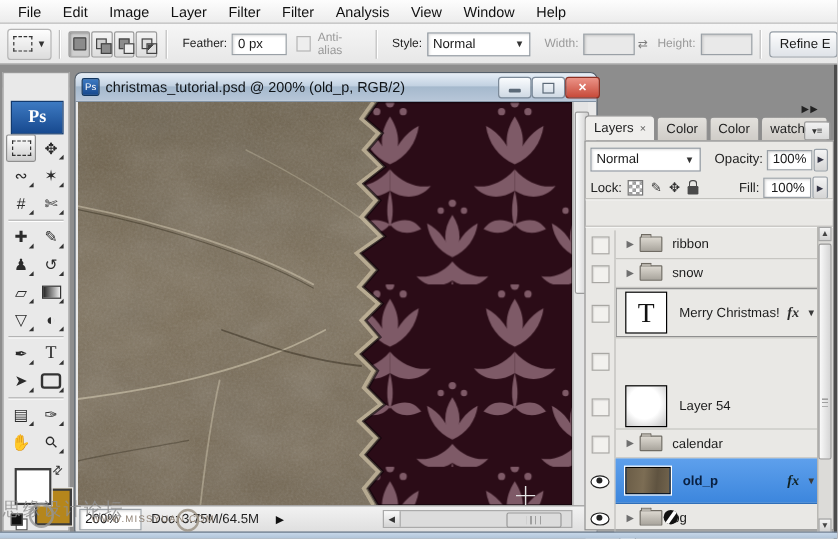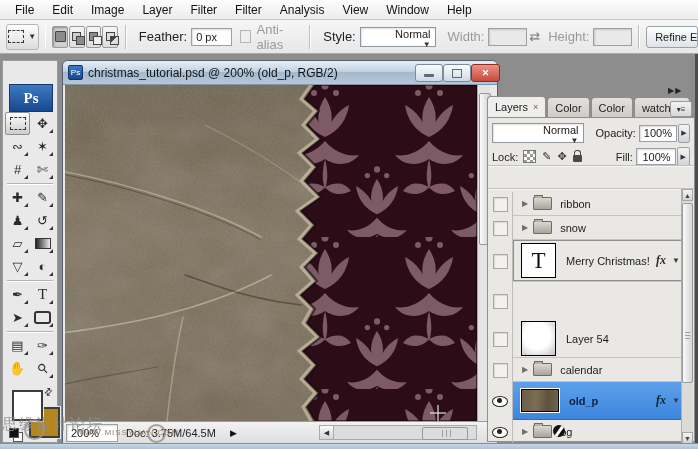--- a/index.html
+++ b/index.html
@@ -7,43 +7,43 @@
     font-family:"Liberation Sans",sans-serif;font-size:11px;color:#1a1a1a;}
   .abs{position:absolute;}
   
   #menubar{left:0;top:0;width:698px;height:20px;background:linear-gradient(#fdfdfd,#ececec);
     border-bottom:1px solid #c9c9c9;display:flex;align-items:center;padding-left:6px;box-sizing:border-box;}
   .menu-item{padding:2px 9px;font-size:12px;color:#111;}
   
   #optionsbar{left:0;top:20px;width:698px;height:34px;background:linear-gradient(#f6f6f6,#e7e7e7);
     border-bottom:1px solid #ababab;display:flex;align-items:center;box-sizing:border-box;padding-left:6px;}
   .vsep{width:1px;height:24px;background:#bdbdbd;border-right:1px solid #fff;margin:0 6px;}
-  .opt-label{font-size:13px;color:#222;margin:0 4px 0 6px;}
+  .opt-label{font-size:10px;color:#222;margin:0 4px 0 6px;}
   .opt-label.dis{color:#9a9a9a;}
   .inset{background:#fff;border:1px solid #9aa0a6;box-shadow:inset 1px 1px 2px rgba(0,0,0,.15);
     height:16px;display:flex;align-items:center;padding:0 4px;font-size:11px;}
   .inset.dis{background:#e9e9e9;color:#999;}
   #toolpreset{width:38px;height:24px;border:1px solid #b5b5b5;background:linear-gradient(#fefefe,#dcdcdc);
     display:flex;align-items:center;justify-content:center;gap:4px;border-radius:3px;}
   .marq-glyph{width:14px;height:11px;border:1px dashed #333;}
   .ddarrow{font-size:8px;color:#333;}
   .modebtn{width:17px;height:20px;border:1px solid #9a9a9a;background:linear-gradient(#f5f5f5,#ddd);
     display:flex;align-items:center;justify-content:center;margin-right:1px;border-radius:2px;position:relative;}
   .modebtn.active{background:#cfcfcf;box-shadow:inset 1px 1px 2px rgba(0,0,0,.3);}
   .sq1{width:9px;height:9px;background:#8b8b8b;border:1px solid #444;border-radius:1px;}
   .sq2{width:7px;height:7px;border:1px solid #444;background:#cfcfcf;position:relative;}
   .sq2::after{content:'';position:absolute;left:3px;top:3px;width:7px;height:7px;border:1px solid #444;background:#8b8b8b;}
   .sq3{width:7px;height:7px;border:1px solid #444;background:#8b8b8b;position:relative;}
   .sq3::after{content:'';position:absolute;left:3px;top:3px;width:7px;height:7px;border:1px solid #444;background:#efefef;}
   .sq4{width:7px;height:7px;border:1px solid #444;background:#dedede;position:relative;}
   .sq4::after{content:'';position:absolute;left:3px;top:3px;width:7px;height:7px;border:1px solid #444;
     background:linear-gradient(135deg,#444 40%,#dedede 40%);}
   .checkbox{width:11px;height:11px;border:1px solid #b5b5b5;background:#eee;margin-left:8px;}
-  .selectbox{background:#fff;border:1px solid #8f979e;height:18px;display:flex;align-items:flex-end;
-    justify-content:space-between;padding:0 4px;font-size:11px;box-shadow:inset 1px 1px 2px rgba(0,0,0,.12);flex-direction:column;}
+  .selectbox{background:#fff;border:1px solid #8f979e;height:18px;display:flex;align-items:center;
+    justify-content:space-between;padding:0 4px;font-size:11px;box-shadow:inset 1px 1px 2px rgba(0,0,0,.12);}
   #refinebtn{height:20px;border:1px solid #98a0a8;border-radius:3px;background:linear-gradient(#fdfdfd,#dfe3e8);
     display:flex;align-items:center;padding:0 8px;font-size:11px;white-space:nowrap;overflow:hidden;}
   
   #toolbar{left:2px;top:60px;width:56px;height:383px;background:#e9e9e9;border:1px solid #9a9a9a;box-sizing:border-box;}
   #toolbar-header{left:2px;top:60px;width:56px;height:13px;background:linear-gradient(#7a7a7a,#4f4f4f);
     border-radius:4px 4px 0 0;display:flex;align-items:center;justify-content:center;color:#eee;font-size:7px;letter-spacing:1px;}
   #pslogo{left:9px;top:84px;width:42px;height:26px;background:linear-gradient(#3d7ac2,#17498f);
     color:#fff;font-weight:bold;font-size:15px;display:flex;align-items:center;justify-content:center;
     border:1px solid #123a6e;font-family:"Liberation Serif",serif;}
   #tools{left:5px;top:112px;width:50px;display:grid;grid-template-columns:25px 25px;}

